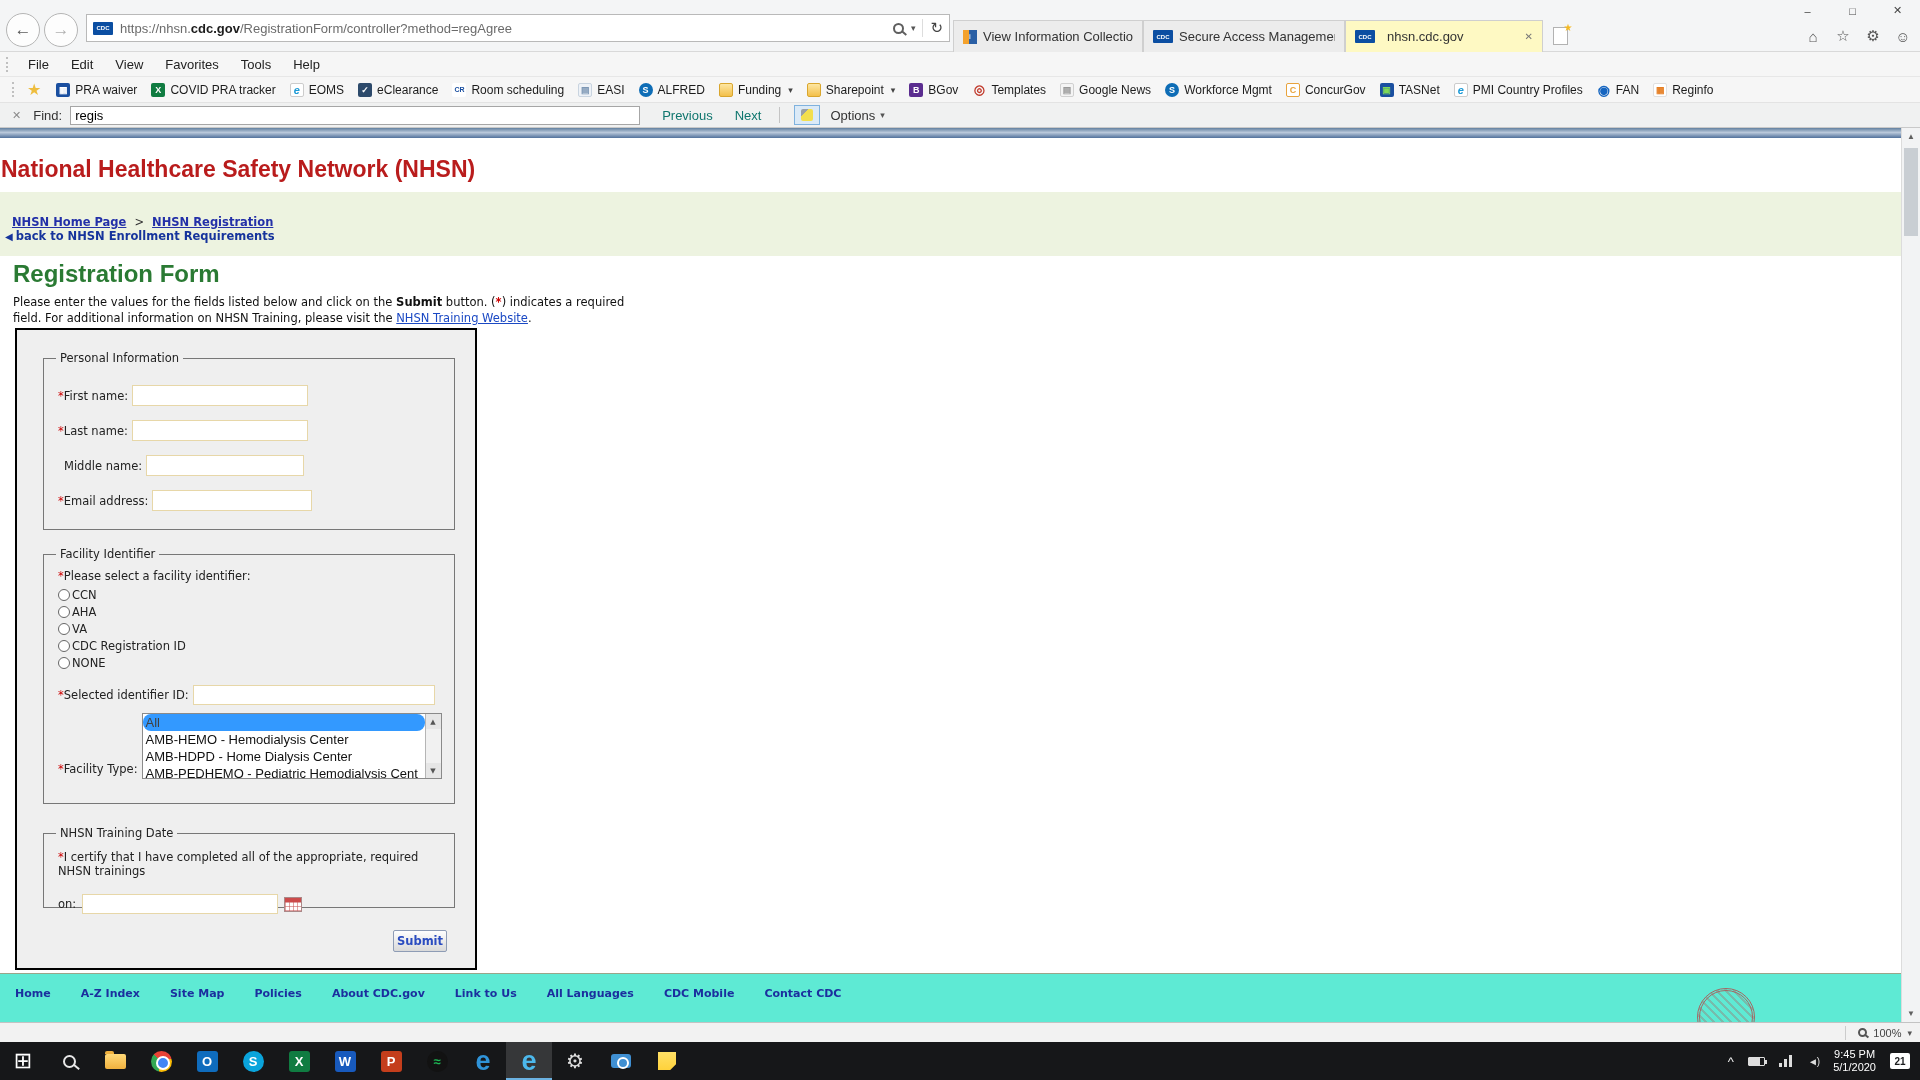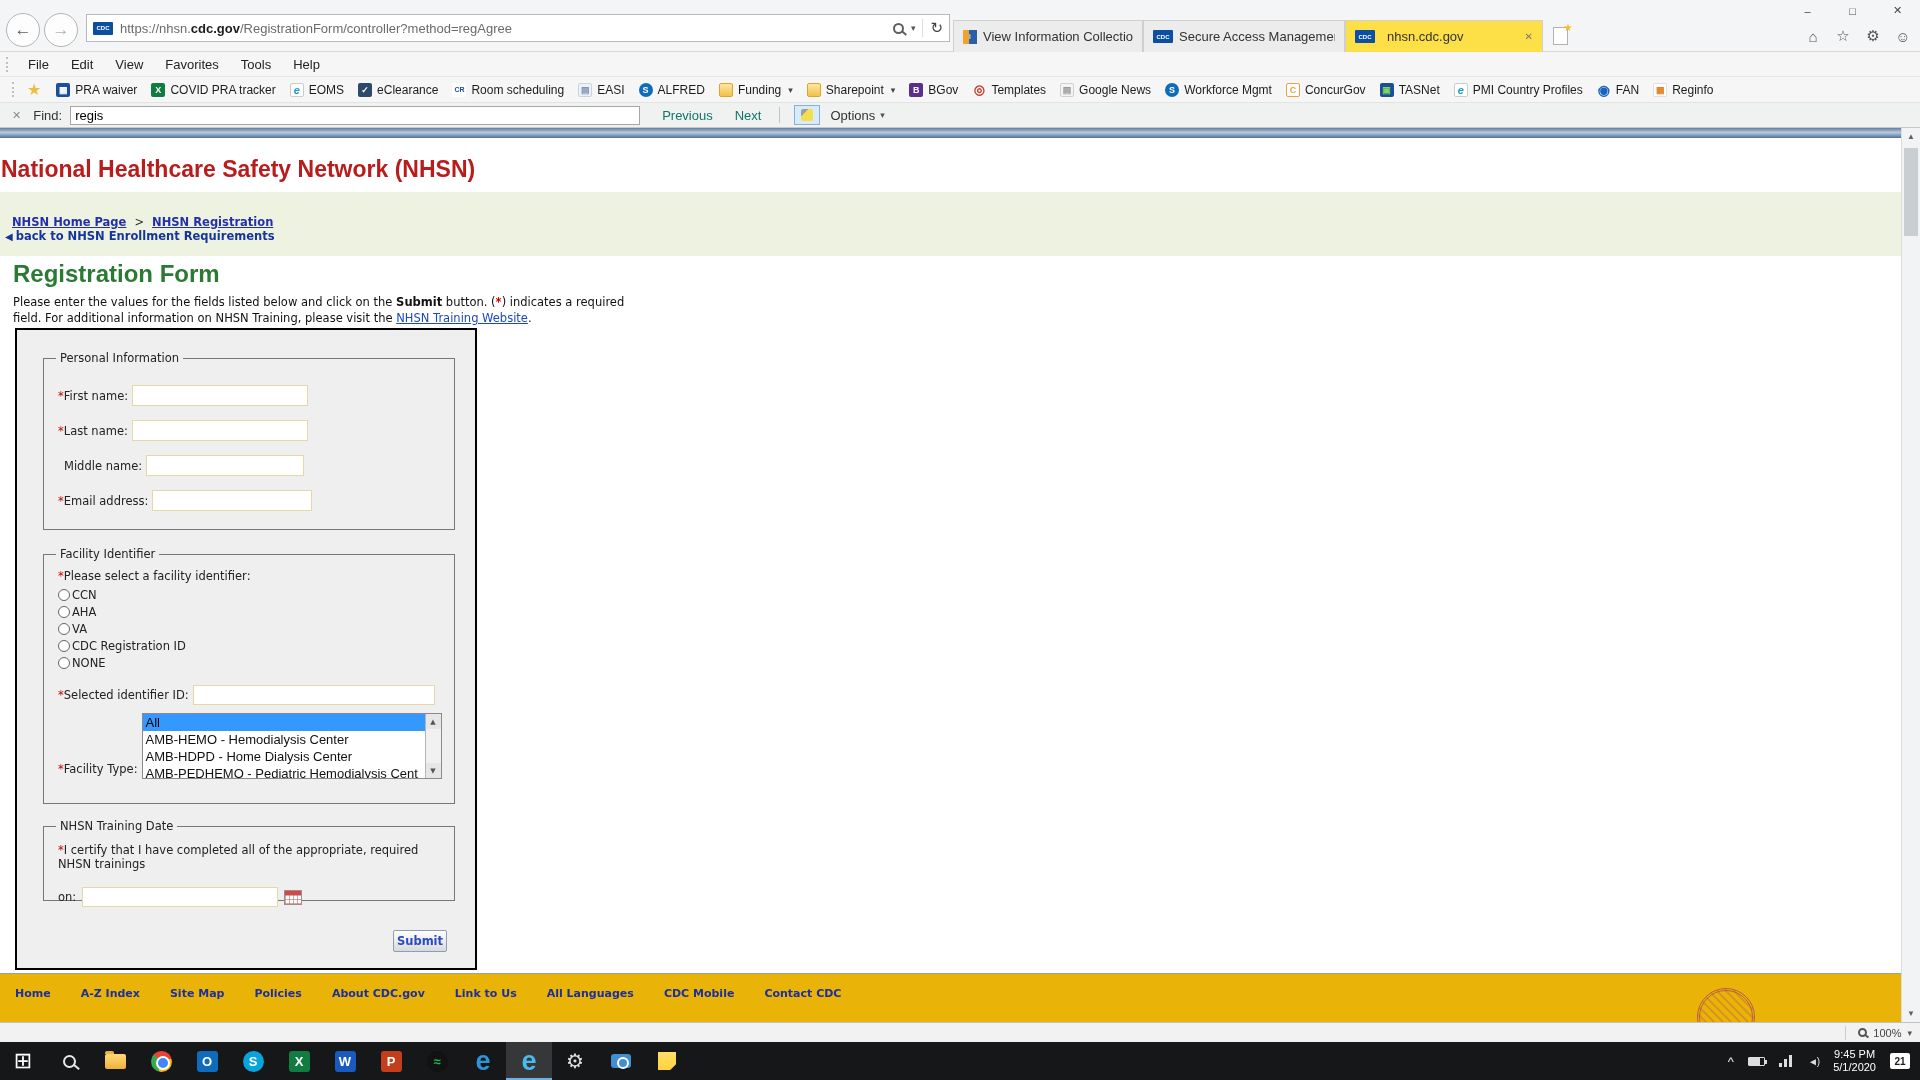--- a/index.html
+++ b/index.html
@@ -16,21 +16,21 @@
   .url-text b { color:#1c1c1c; }
   .addr-tools { display:flex; align-items:center; gap:7px; color:#555; flex:none; }
   .mag-icon { width:11px; height:11px; border:2px solid #5f5f5f; border-radius:50%; position:relative; display:inline-block; }
   .mag-icon::after { content:""; position:absolute; width:6px; height:2px; background:#5f5f5f; right:-5px; bottom:-2px; transform:rotate(40deg); }
   .sm-caret { font-size:9px; color:#555; }
   .refresh-glyph { font-size:15px; color:#444; }
   .addr-sep { width:1px; height:18px; background:#ddd; }
 
   #tabs { position:absolute; left:953px; top:20px; height:32px; display:flex; }
   .tab { height:32px; border:1px solid #cfcfcf; border-bottom:none; background:#ececec; display:flex; align-items:center; padding:0 9px; font-size:13px; color:#333; gap:6px; }
-  .tab.active { background:#fde047;gap:12px; }
+  .tab.active { background:#fef9c3;gap:12px; }
   .tab .t-label { white-space:nowrap; overflow:hidden; }
   .tab-close { font-size:10px; color:#777; margin-left:6px; }
   .rocis-icon { width:14px; height:14px; background:linear-gradient(90deg,#f4a22d 40%,#2a5fa5 40%); color:#fff; font-size:8px; display:flex; align-items:center; justify-content:center; flex:none; }
   #newtab-btn { width:34px; height:32px; border-bottom:none; display:flex; align-items:center; justify-content:center; position:relative; }
   .newpage-ic { width:15px; height:18px; background:#fff; border:1px solid #b2b2b2; position:relative; }
   .newpage-star { position:absolute; top:-6px; right:-6px; color:#f5b921; font-size:10px; }
 
   #browser-icons { position:absolute; right:4px; top:22px; height:28px; display:flex; align-items:center; gap:4px; }
   #browser-icons span { width:26px; text-align:center; font-size:15px; color:#555; }
   #winbtns { position:absolute; right:0; top:0; height:21px; display:flex; }
@@ -84,35 +84,35 @@
   .prompt-row { margin-bottom:3px; }
   .radio-row { display:flex; align-items:center; height:17px; }
   .radio { width:12px; height:12px; border:1px solid #666; border-radius:50%; background:#fff; margin-right:2px; flex:none; }
   .sid-row { margin-top:14px; display:flex; align-items:center; }
   .sid-row input { width:242px; height:20px; border:1px solid #e7d7a8; background:#fff; margin-left:4px; }
   .ft-row { margin-top:8px; display:flex; align-items:flex-end; }
   .ft-label { margin-bottom:3px; white-space:nowrap; }
   .listbox { width:300px; height:66px; background:#fff; border:1px solid #8a8a8a; display:flex; margin-left:4px; overflow:hidden; }
   .opts { flex:1; overflow:hidden; font-family:"Liberation Sans",sans-serif; font-size:13px; color:#111; }
   .opt { height:17px; line-height:17px; padding-left:3px; white-space:nowrap; }
-  .opt.selected { background:#3399ff; color:#000000; }
+  .opt.selected { background:#3399ff; color:#404040;border-radius:8px; }
   .lb-scroll { width:16px; border-left:1px solid #b5b5b5; background:#f1f1f1; display:flex; flex-direction:column; justify-content:space-between; }
   .lb-btn { height:15px; display:flex; align-items:center; justify-content:center; font-size:7px; color:#555; background:#e6e6e6; }
 
-  #fs-training { margin-top:22px; height:75px; padding:16px 8px 0 14px; font-size:11.5px; color:#222; }
+  #fs-training { margin-top:29px; height:75px; padding:16px 8px 0 14px; font-size:11.5px; color:#222; }
   .on-row { margin-top:16px; display:flex; align-items:center; }
   .on-row input { width:196px; height:20px; border:1px solid #e7d7a8; background:#fff; margin-left:6px; }
   .cal-icon { width:18px; height:15px; margin-left:6px; border:1px solid #a88; background:
       repeating-linear-gradient(90deg, rgba(200,90,90,.55) 0 1px, transparent 1px 4px),
       repeating-linear-gradient(0deg, rgba(200,90,90,.55) 0 1px, transparent 1px 4px), #fff; position:relative; }
   .cal-icon::before { content:""; position:absolute; top:0; left:0; right:0; height:4px; background:#cc4b4b; }
 
   #submit-btn { position:absolute; right:28px; bottom:16px; width:54px; height:22px; background:linear-gradient(#fefefe,#d9d9d9); border:1px solid #8e9cb5; border-radius:2px; font-size:11.5px; font-weight:bold; color:#2a4cc0; font-family:"DejaVu Sans",sans-serif; }
 
-  #footerband { position:absolute; left:0; top:845px; width:1901px; height:49px; background:#eab308; border-top:1px solid #9aa58a; }
+  #footerband { position:absolute; left:0; top:845px; width:1901px; height:49px; background:#5eead4; border-top:1px solid #9aa58a; }
   #footer-links { display:flex; gap:30px; padding:13px 0 0 15px; font-size:11px; font-weight:bold; font-family:"DejaVu Sans",sans-serif; }
   #footer-links a { color:#1b2f9e; text-decoration:none; }
   #seal { position:absolute; left:1697px; top:860px; width:58px; height:58px; border-radius:50%; border:3px double #b05050; background:repeating-linear-gradient(45deg, rgba(180,80,80,.35) 0 2px, transparent 2px 6px); opacity:.85; }
 
   #vscroll { position:absolute; right:0; top:0; width:19px; height:894px; background:#f2f3f4; border-left:1px solid #dcdcdc; }
   .vs-btn { height:17px; display:flex; align-items:center; justify-content:center; font-size:8px; color:#606060; }
   #vs-down { position:absolute; bottom:0; width:100%; }
   #vs-thumb { position:absolute; top:20px; left:2px; width:14px; height:88px; background:#c9ced3; }
 
   

